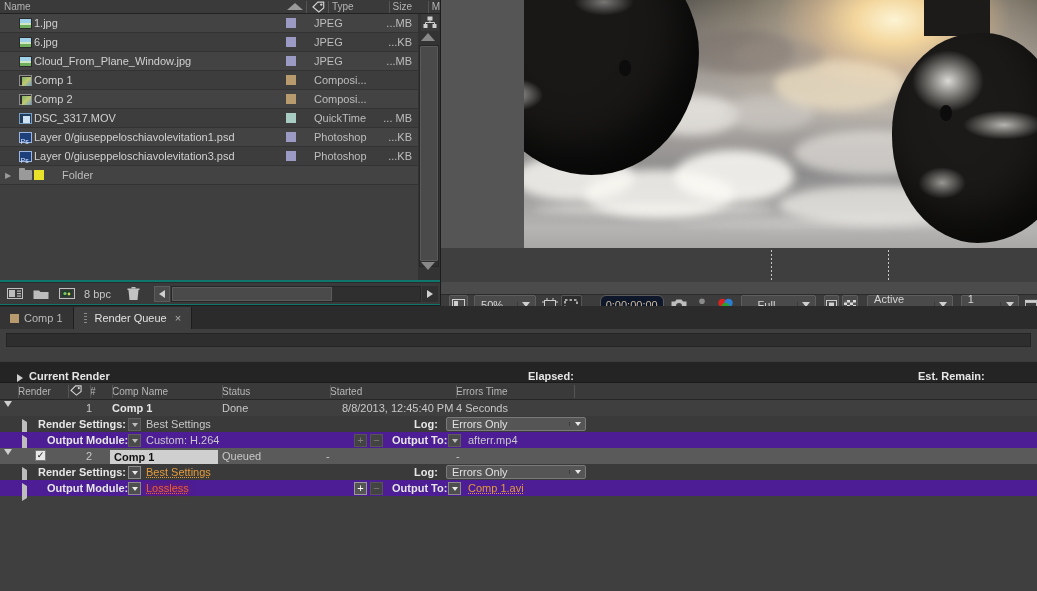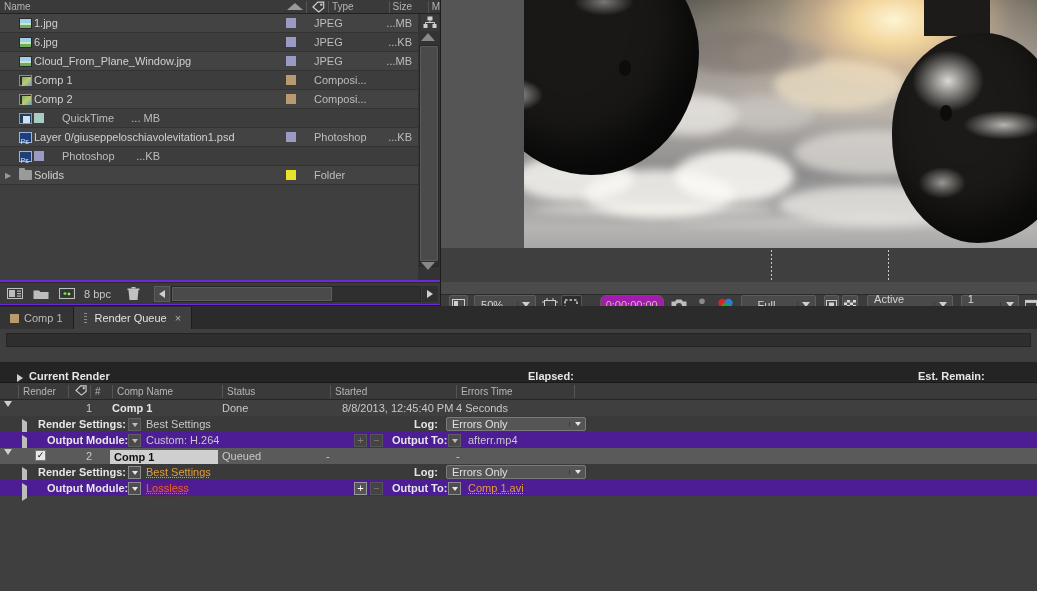--- a/index.html
+++ b/index.html
@@ -7,21 +7,21 @@
     width:1037px; height:591px; overflow:hidden;
     background:#1c1c1c;
     font-family:"Liberation Sans", sans-serif;
     font-size:11px;
     color:#c8c8c8;
     -webkit-font-smoothing:none;
   }
   .app { position:relative; width:1037px; height:591px; }
 
   
-  .project-panel { position:absolute; left:0; top:0; width:440px; height:305px; background:#6d28d9; }
+  .project-panel { position:absolute; left:0; top:0; width:440px; height:305px; background:#0f766e; }
   .proj-header { position:absolute; left:0; top:0; width:440px; height:14px; background:#3a3a3a; border-bottom:1px solid #222; display:flex; align-items:center; }
   .ph-cell { position:relative; height:14px; line-height:14px; font-size:10px; color:#b4b4b4; padding-left:4px; }
   .ph-sep { position:absolute; top:1px; width:1px; height:12px; background:#555; }
   .sort-arrow { position:absolute; right:3px; top:3px; width:0;height:0; border-left:8px solid transparent;border-right:8px solid transparent;border-bottom:7px solid #9a9a9a; }
 
   .proj-list { position:absolute; left:0; top:14px; width:418px; height:266px; background:#3f3f3f; }
   .row { position:relative; height:19px; line-height:19px; border-bottom:1px solid #333; display:flex; align-items:center; }
   .row:nth-child(odd){ background:#434343; }
   .row:nth-child(even){ background:#3d3d3d; }
   .row .disc { width:16px; text-align:center; color:#9a9a9a; font-size:8px; }
@@ -95,40 +95,40 @@
   .vdiv { position:absolute; top:250px; width:1px; height:30px;
      background:repeating-linear-gradient(#c9c9c9 0 2px, transparent 2px 4px); }
 
   .viewer-toolbar { position:absolute; left:0; top:294px; width:596px; height:24px; background:#3c3c3c; border-top:1px solid #2b2b2b; display:flex; align-items:flex-start; }
   .vt-btn { height:19px; background:#4a4a4a; border:1px solid #5e5e5e; border-radius:2px; display:flex;align-items:center;justify-content:center; color:#cfcfcf; margin-left:5px; }
   .vt-flat { height:19px; display:flex;align-items:center;justify-content:center; color:#cfcfcf; margin-left:6px; }
   .vt-combo { height:19px; background:#4a4a4a; border:1px solid #5e5e5e; border-radius:2px; display:flex;align-items:center; color:#d6d6d6; margin-left:6px; font-size:11px; }
   .vt-combo .lbl { padding:0 6px; flex:1; }
   .vt-combo .arw { width:18px; border-left:1px solid #3a3a3a; display:flex;align-items:center;justify-content:center; }
   .caret { width:0;height:0;border-left:4px solid transparent;border-right:4px solid transparent;border-top:5px solid #cfcfcf; }
-  .tcode { height:19px; background:#a21caf; border:1px solid #5a5a5a; border-radius:6px; color:#cdbb9c; padding:0 5px; line-height:18px; margin-left:18px; font-size:11px; }
+  .tcode { height:19px; background:#0f172a; border:1px solid #5a5a5a; border-radius:6px; color:#cdbb9c; padding:0 5px; line-height:18px; margin-left:18px; font-size:11px; }
 
   
   .tabbar { position:absolute; left:0; top:306px; width:1037px; height:23px; background:#2b2b2b; display:flex; align-items:flex-end; }
   .tab { height:22px; line-height:22px; padding:0 10px; font-size:11px; color:#b9b9b9; display:flex;align-items:center; gap:5px; border-right:1px solid #1d1d1d; }
   .tab.inactive { background:#343434; }
   .tab.active { background:#3f3f3f; color:#e2e2e2; }
   .tab-sw { width:9px;height:9px;background:#b79b6e; }
   .grip { width:3px; height:11px; background:repeating-linear-gradient(#8a8a8a 0 1px, transparent 1px 3px); margin-right:3px; }
   .tab-x { color:#b0b0b0; font-size:11px; margin-left:3px; }
 
   
   .rq { position:absolute; left:0; top:329px; width:1037px; height:262px; background:#3f3f3f; }
   .rq-msgbar { position:absolute; left:6px; top:4px; width:1025px; height:14px; background:#2e2e2e; border:1px solid #242424; }
   .rq-current { position:absolute; left:0; top:32px; width:1037px; height:22px; background:#242424; border-top:1px solid #3b3b3b; border-bottom:1px solid #1a1a1a; display:flex; align-items:flex-end; }
   .tri-r { width:0;height:0;border-top:4px solid transparent;border-bottom:4px solid transparent;border-left:6px solid #cfcfcf; }
   .bold { font-weight:bold; color:#e6e6e6; }
 
   .rq-cols { position:absolute; left:0; top:54px; width:1037px; height:17px; background:#3a3a3a; border-bottom:1px solid #262626; display:flex; align-items:center; }
-  .rqc { position:relative; height:17px; line-height:17px; font-size:10px; color:#b6b6b6; padding-left:5px; }
+  .rqc { position:relative; height:17px; line-height:17px; font-size:10px; color:#b6b6b6; }
   .rqc:before { content:""; position:absolute; left:0; top:2px; width:1px; height:13px; background:#555; }
 
   .rq-rows { position:absolute; left:0; top:71px; width:1037px; height:190px; }
   .qrow { position:relative; height:16px; line-height:16px; font-size:11px; }
   .qrow.main { background:#3f3f3f; }
   .qrow.main.sel { background:#5a5a5a; }
   .qrow.sub { background:#3a3a3a; }
   .qrow.sub.alt { background:#4c1d95; }
   .cell { position:absolute; top:0; height:16px; line-height:16px; white-space:nowrap; }
   .chk { width:11px;height:11px;background:#e8e8e8;border:1px solid #777; display:flex;align-items:center;justify-content:center; color:#111; font-size:9px; line-height:9px; }
@@ -237,20 +237,21 @@
         <span class="sw" style="background:#b79b6e"></span>
         <span class="tp">Composi...</span>
         <span class="sz"></span>
       </div>
 
       <div class="row">
         <span class="disc"></span>
         <span class="ic">
             <span class="ic-mov"></span>
           </span>
+        <span class="nm">DSC_3317.MOV</span>
         <span class="sw" style="background:#a8ccc4"></span>
         <span class="tp">QuickTime</span>
         <span class="sz">... MB</span>
       </div>
 
       <div class="row">
         <span class="disc"></span>
         <span class="ic">
             <span class="ic-psd"></span>
           </span>
@@ -258,31 +259,31 @@
         <span class="sw" style="background:#9a9ac4"></span>
         <span class="tp">Photoshop</span>
         <span class="sz">...KB</span>
       </div>
 
       <div class="row">
         <span class="disc"></span>
         <span class="ic">
             <span class="ic-psd"></span>
           </span>
+        <span class="nm">Layer 0/giuseppeloschiavolevitation3.psd</span>
         <span class="sw" style="background:#9a9ac4"></span>
         <span class="tp">Photoshop</span>
         <span class="sz">...KB</span>
       </div>
 
       <div class="row">
         <span class="disc">▶</span>
         <span class="ic">
             <span class="ic-folder"></span>
           </span>
-        <span class="nm">Solids</span>
         <span class="sw" style="background:#e8e22a"></span>
         <span class="tp">Folder</span>
         <span class="sz"></span>
       </div>
     </div>
 
     <div class="proj-scrollcol"></div>
     <div class="tree-btn">
       <svg width="14" height="13" viewBox="0 0 14 13">
         <rect x="4.5" y="0.5" width="5" height="4" fill="#cfcfcf"></rect>

